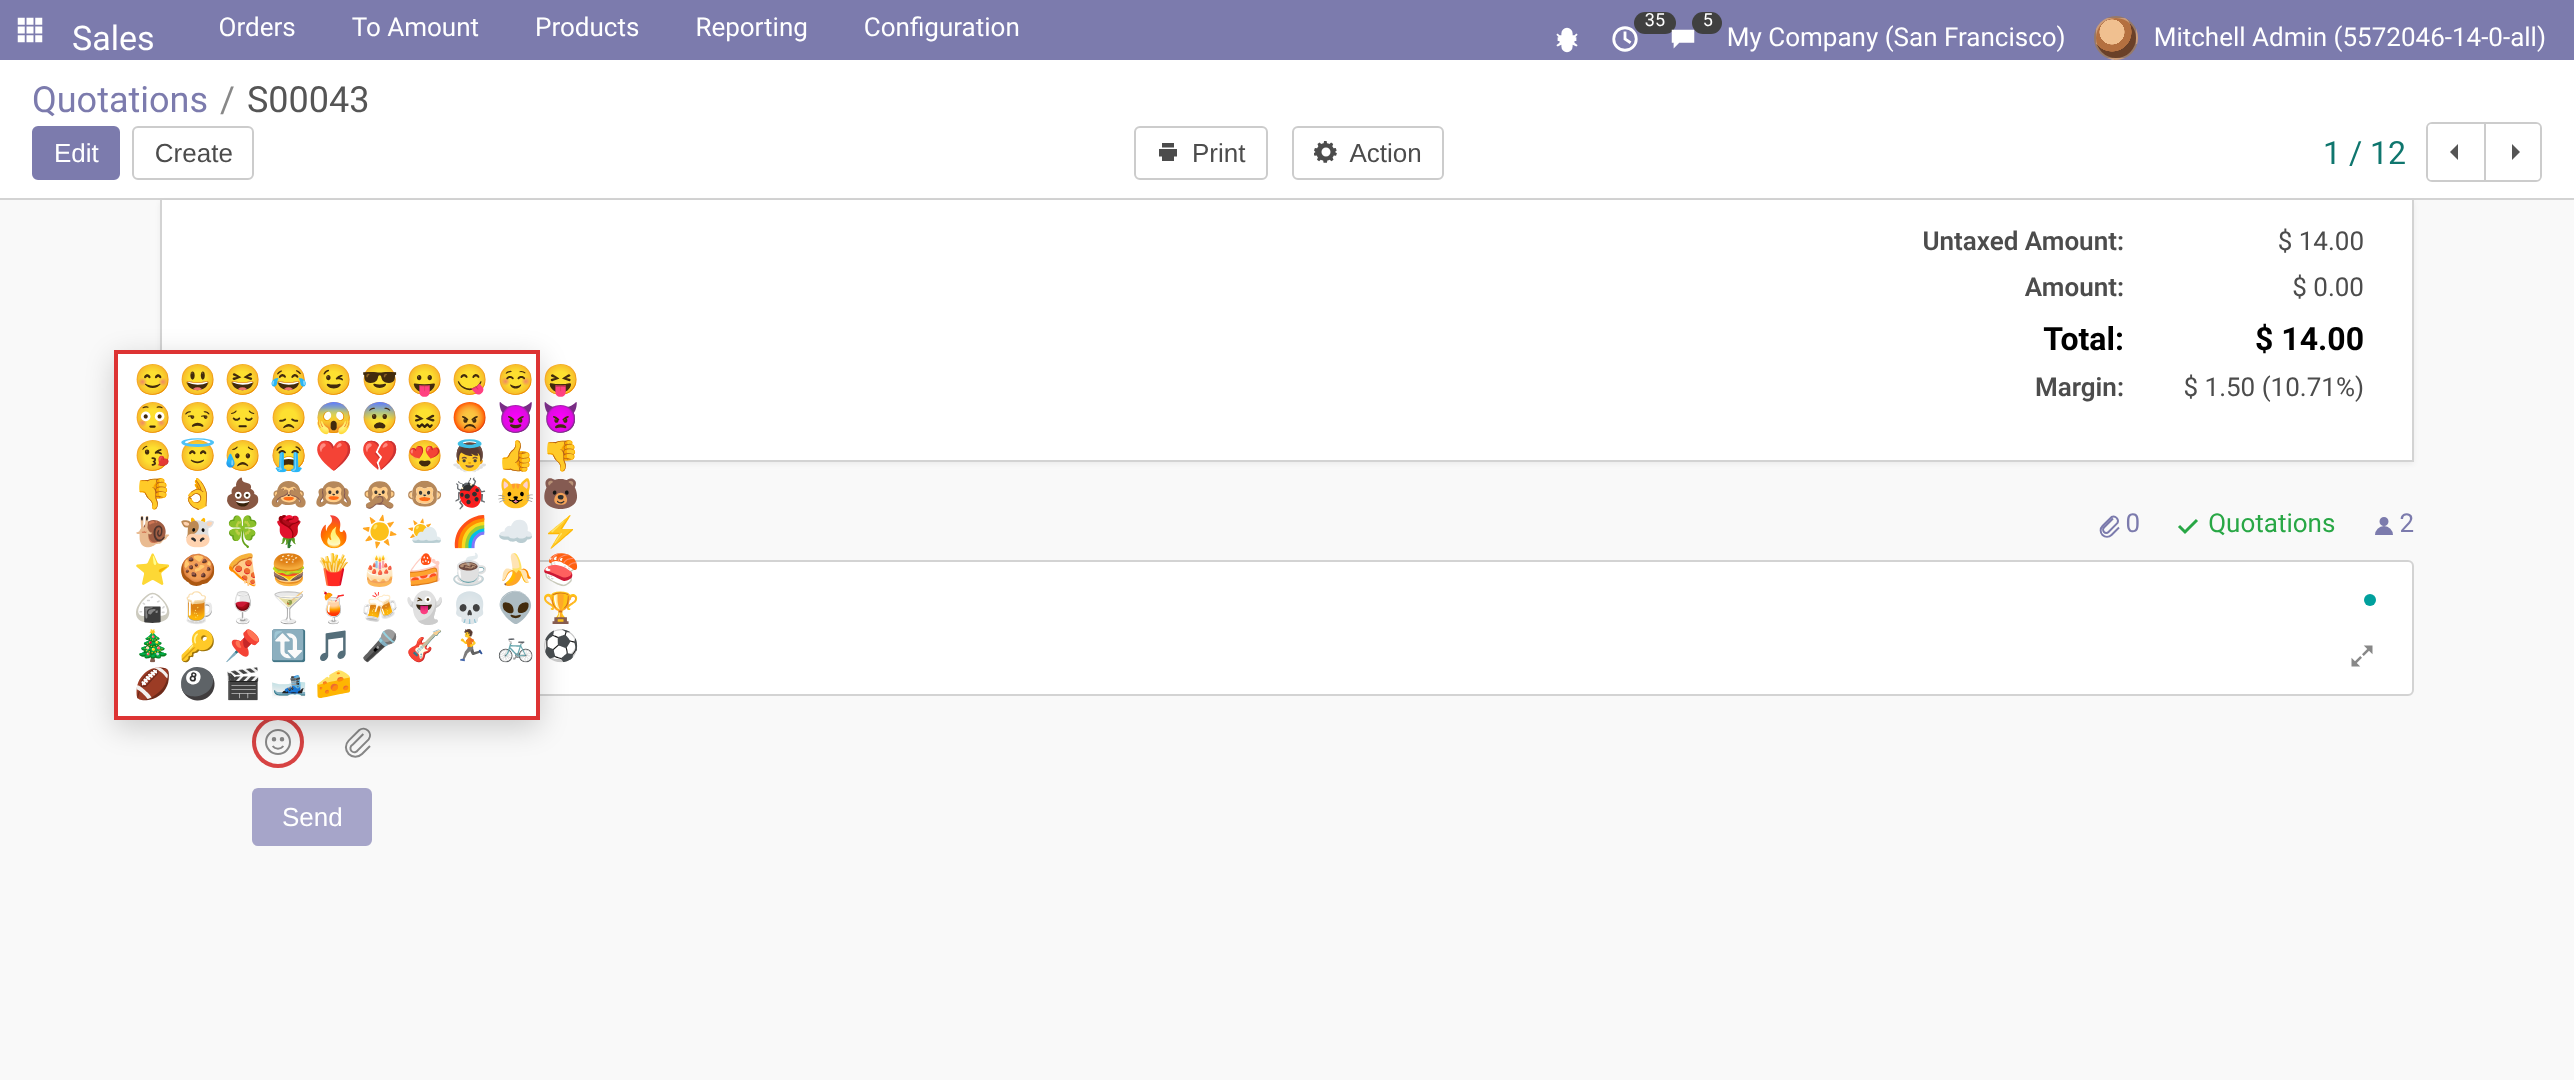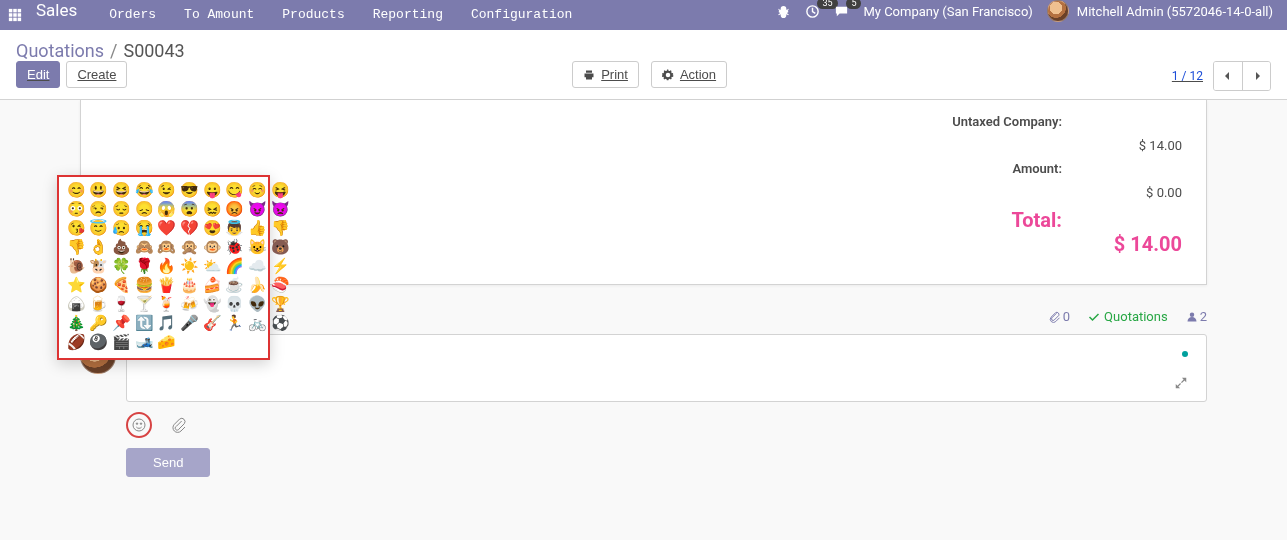--- a/index.html
+++ b/index.html
@@ -1,59 +1,59 @@
 <!DOCTYPE html>
 <html><head>
 <meta charset="utf-8">
 <style>
   * { box-sizing: border-box; margin: 0; padding: 0; }
   body { font-family: -apple-system, BlinkMacSystemFont, "Segoe UI", Roboto, "Helvetica Neue", Arial, sans-serif; font-size: 13px; color: #4c4c4c; background: #f9f9f9; width: 1287px; height: 540px; overflow: hidden; position: relative; }
 
   
-  .nav { background: #7c7bad; height: 30px; display: flex; align-items: flex-start; color: #fff; font-size: 13px; }
+  .nav { background: #7c7bad; height: 30px; display: flex; align-items: flex-end; color: #fff; font-size: 13px; }
   .nav .apps { width: 30px; height: 30px; display: flex; align-items: center; justify-content: center; cursor: pointer; }
   .nav .apps svg { width: 14px; height: 14px; fill: #fff; }
   .nav .brand { font-size: 17px; padding: 0 18px 0 6px; font-weight: 400; }
-  .nav .menu { display: flex; gap: 0; font-family: Liberation Mono, monospace; }
+  .nav .menu { display: flex; gap: 0; }
   .nav .menu a { color: #fff; text-decoration: none; padding: 0 14px; line-height: 30px; cursor: pointer; }
   .nav .spacer { flex: 1; }
   .nav .right { display: flex; align-items: center; gap: 14px; padding-right: 14px; }
   .nav .icon-btn { position: relative; display: flex; align-items: center; cursor: pointer; }
   .nav .icon-btn svg { width: 15px; height: 15px; fill: #fff; }
   .badge { position: absolute; top: -6px; left: 12px; background: #404040; color: #fff; font-size: 9px; border-radius: 8px; padding: 1px 5px; line-height: 1.1; }
   .nav .company { cursor: pointer; }
   .nav .user { display: flex; align-items: center; gap: 8px; cursor: pointer; }
   .avatar { width: 22px; height: 22px; border-radius: 50%; background: radial-gradient(circle at 40% 35%, #f0c090 0 35%, #b47040 36% 55%, #6a4028 56% 100%); border: 1px solid rgba(255,255,255,.3); }
 
   
   .cp { background: #fff; border-bottom: 1px solid #d3d3d3; padding: 10px 16px 0; }
   .breadcrumb { font-size: 18px; color: #7c7bad; margin-bottom: 0; display: flex; gap: 6px; align-items: baseline; }
   .breadcrumb .sep { color: #888; }
   .breadcrumb .current { color: #555; }
-  .cp-row { display: flex; align-items: flex-start; padding-bottom: 8px; text-decoration: underline; }
+  .cp-row { display: flex; align-items: center; padding-bottom: 8px; }
   .btn { display: inline-flex; align-items: center; gap: 6px; border: 1px solid #ccc; background: #fff; color: #4c4c4c; padding: 5px 10px; border-radius: 3px; font-size: 13px; cursor: pointer; }
   .btn.primary { background: #7c7bad; color: #fff; border-color: #7c7bad; }
   .btn svg { width: 12px; height: 12px; fill: currentColor; }
   .cp-left { display: flex; gap: 6px; }
   .cp-center { flex: 1; display: flex; justify-content: center; gap: 12px; }
   .cp-right { display: flex; align-items: center; gap: 10px; }
-  .pager { color: #1d4ed8; font-size: 12px; }
+  .pager { color: #0f766e; font-size: 16px; }
   .pager-btns { display: flex; border: 1px solid #ccc; border-radius: 3px; overflow: hidden; }
   .pager-btns button { background: #fff; border: none; border-left: 1px solid #ccc; width: 28px; height: 28px; cursor: pointer; display: flex; align-items: center; justify-content: center; }
   .pager-btns button:first-child { border-left: none; }
   .pager-btns svg { width: 10px; height: 10px; fill: #555; }
 
   
   .sheet-wrap { padding: 0; }
   .sheet { background: #fff; border: 1px solid #d3d3d3; margin: 0 80px; padding: 10px 24px 24px; position: relative; border-top: none; box-shadow: 0 1px 3px rgba(0,0,0,.06); }
   .totals { margin-left: auto; width: 340px; }
   .totals .row { display: flex; justify-content: space-between; padding: 4px 0; font-size: 13px; }
   .totals .label { color: #4c4c4c; font-weight: 600; text-align: right; flex: 1; }
-  .totals .val { width: 120px; text-align: right; color: #4c4c4c; margin-top: 24px; }
-  .totals .total .label, .totals .total .val { font-size: 20px; font-weight: 700; color: #ec4899; }
+  .totals .val { width: 120px; text-align: right; color: #4c4c4c; }
+  .totals .total .label, .totals .total .val { font-size: 16px; font-weight: 700; color: #000000; }
 
   
   .chatter { margin: 20px 80px 0; }
   .chatter-top { display: flex; align-items: center; gap: 18px; font-size: 13px; padding: 4px 0; }
   .chatter-top .link { color: #7c7bad; cursor: pointer; display: inline-flex; align-items: center; gap: 4px; }
   .chatter-top .spacer { flex: 1; }
   .chatter-top .following { color: #28a745; display: inline-flex; align-items: center; gap: 4px; cursor: pointer; }
   .chatter-top .followers { color: #7c7bad; display: inline-flex; align-items: center; gap: 2px; cursor: pointer; }
   .chatter-top svg { width: 12px; height: 12px; fill: currentColor; }
   .attach-count { color: #7c7bad; display: inline-flex; align-items: center; gap: 2px; cursor: pointer; }
@@ -65,21 +65,21 @@
   .composer-box { flex: 1; background: #fff; border: 1px solid #d3d3d3; border-radius: 3px; padding: 10px 12px; min-height: 68px; position: relative; }
   .composer-box textarea { width: 100%; border: none; outline: none; resize: none; font-family: inherit; font-size: 13px; color: #666; background: transparent; }
   .caret-dot { position: absolute; right: 18px; top: 16px; width: 6px; height: 6px; background: #00a09d; border-radius: 50%; }
   .composer-tools { display: flex; align-items: center; gap: 14px; padding: 10px 0 0 46px; }
   .tool-icon { width: 26px; height: 26px; display: flex; align-items: center; justify-content: center; cursor: pointer; border-radius: 50%; }
   .tool-icon svg { width: 16px; height: 16px; fill: #888; stroke: #888; }
   .tool-icon.highlight { border: 2px solid #d74343; }
   .fullscreen-icon { margin-left: auto; margin-right: 12px; cursor: pointer; position:absolute; right:6px; bottom:8px; }
   .fullscreen-icon svg { width: 14px; height: 14px; fill: #888; }
   .send-row { padding: 10px 0 0 46px; }
-  .btn.send { background: #a6a5c9; color: #fff; border-color: #a6a5c9; padding: 6px 26px; }
+  .btn.send { background: #a6a5c9; color: #fff; border-color: #a6a5c9; padding: 6px 14px; }
 
   
   .emoji-pop { position: absolute; left: 57px; top: 175px; width: 213px; background: #fff; border: 2px solid #d33; box-shadow: 0 4px 14px rgba(0,0,0,.18); padding: 6px 8px 8px; z-index: 50; }
   .emoji-grid { display: grid; grid-template-columns: repeat(10, 1fr); gap: 4px 4px; }
   .emoji-grid span { font-size: 15px; line-height: 1; text-align: center; cursor: pointer; }
 </style>
 </head>
 <body>
 
 <div class="nav">
@@ -172,30 +172,34 @@
           </button>
       </div>
     </div>
   </div>
 </div>
 
 <div class="sheet-wrap">
   <div class="sheet">
     <div class="totals">
       <div class="row">
-          <span class="label">Untaxed Company:</span>
+          <span class="label">Untaxed Amount:</span>
           <span class="val">$ 14.00</span>
         </div>
       <div class="row">
           <span class="label">Amount:</span>
           <span class="val">$ 0.00</span>
         </div>
       <div class="row total">
           <span class="label">Total:</span>
           <span class="val">$ 14.00</span>
+        </div>
+      <div class="row">
+          <span class="label">Margin:</span>
+          <span class="val">$ 1.50 (10.71%)</span>
         </div>
     </div>
   </div>
 
   <div class="chatter">
     <div class="chatter-top">
       <span class="link">
         <svg viewBox="0 0 16 16">
             <circle cx="8" cy="8" r="6" fill="none" stroke="#7c7bad" stroke-width="1.3"></circle>
             <path d="M8 4v4l2.5 1.5" stroke="#7c7bad" stroke-width="1.3" fill="none"></path>

